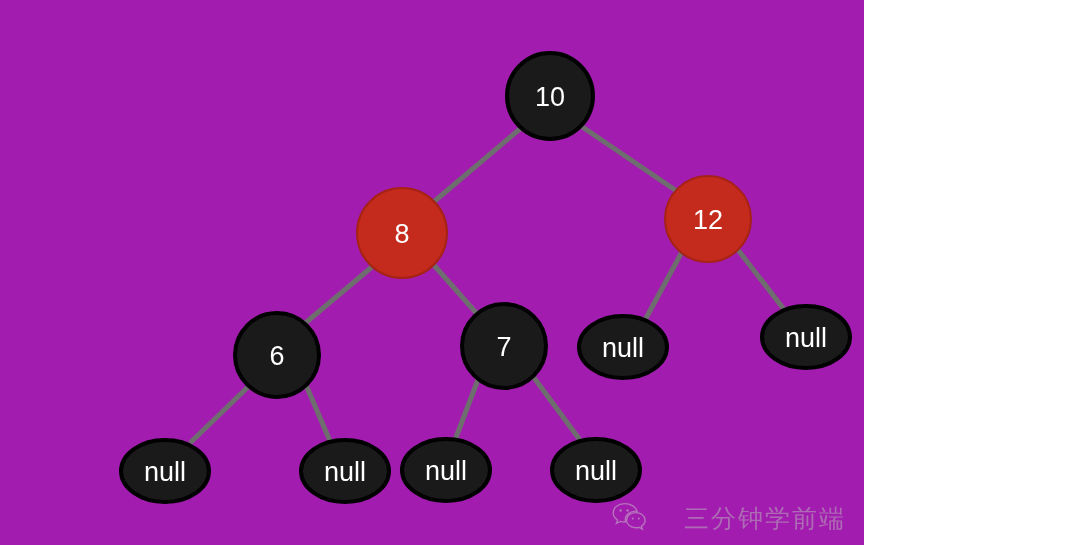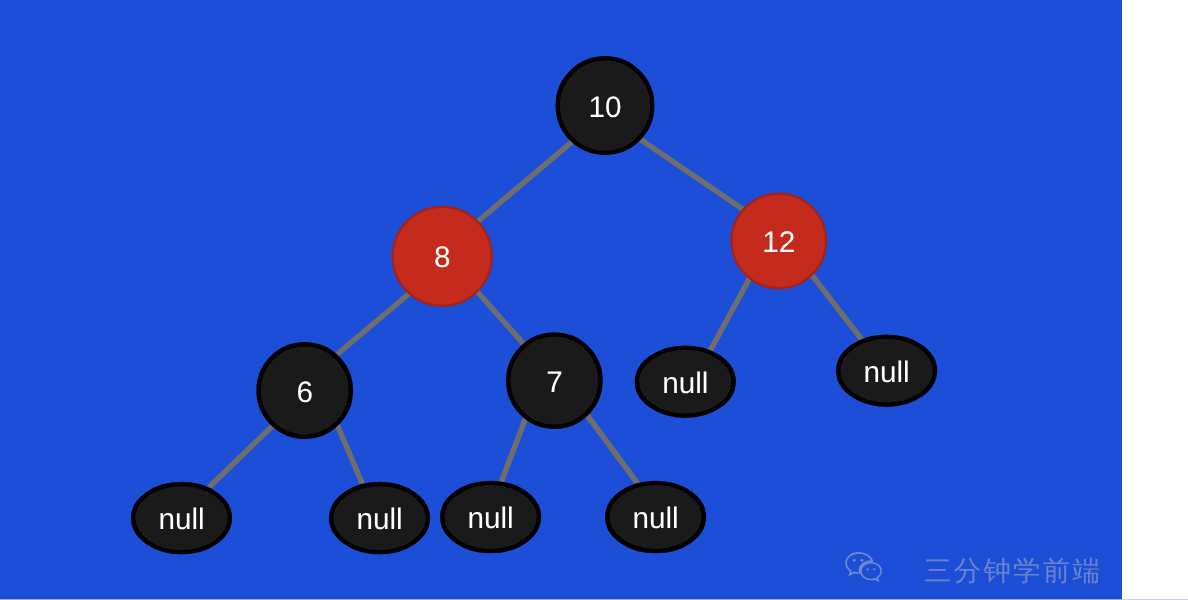--- a/index.html
+++ b/index.html
@@ -5,23 +5,23 @@
   html, body {
     margin: 0;
     padding: 0;
     background: #ffffff;
   }
   body {
     font-family: "Liberation Sans", sans-serif;
   }
   #canvas {
     position: relative;
-    width: 1020px;
+    width: 864px;
     height: 545px;
-    background: #1d4ed8;
+    background: #a21caf;
     overflow: hidden;
   }
   #tree-svg {
     position: absolute;
     left: 0;
     top: 0;
     width: 1080px;
     height: 545px;
   }
   .node-label {

